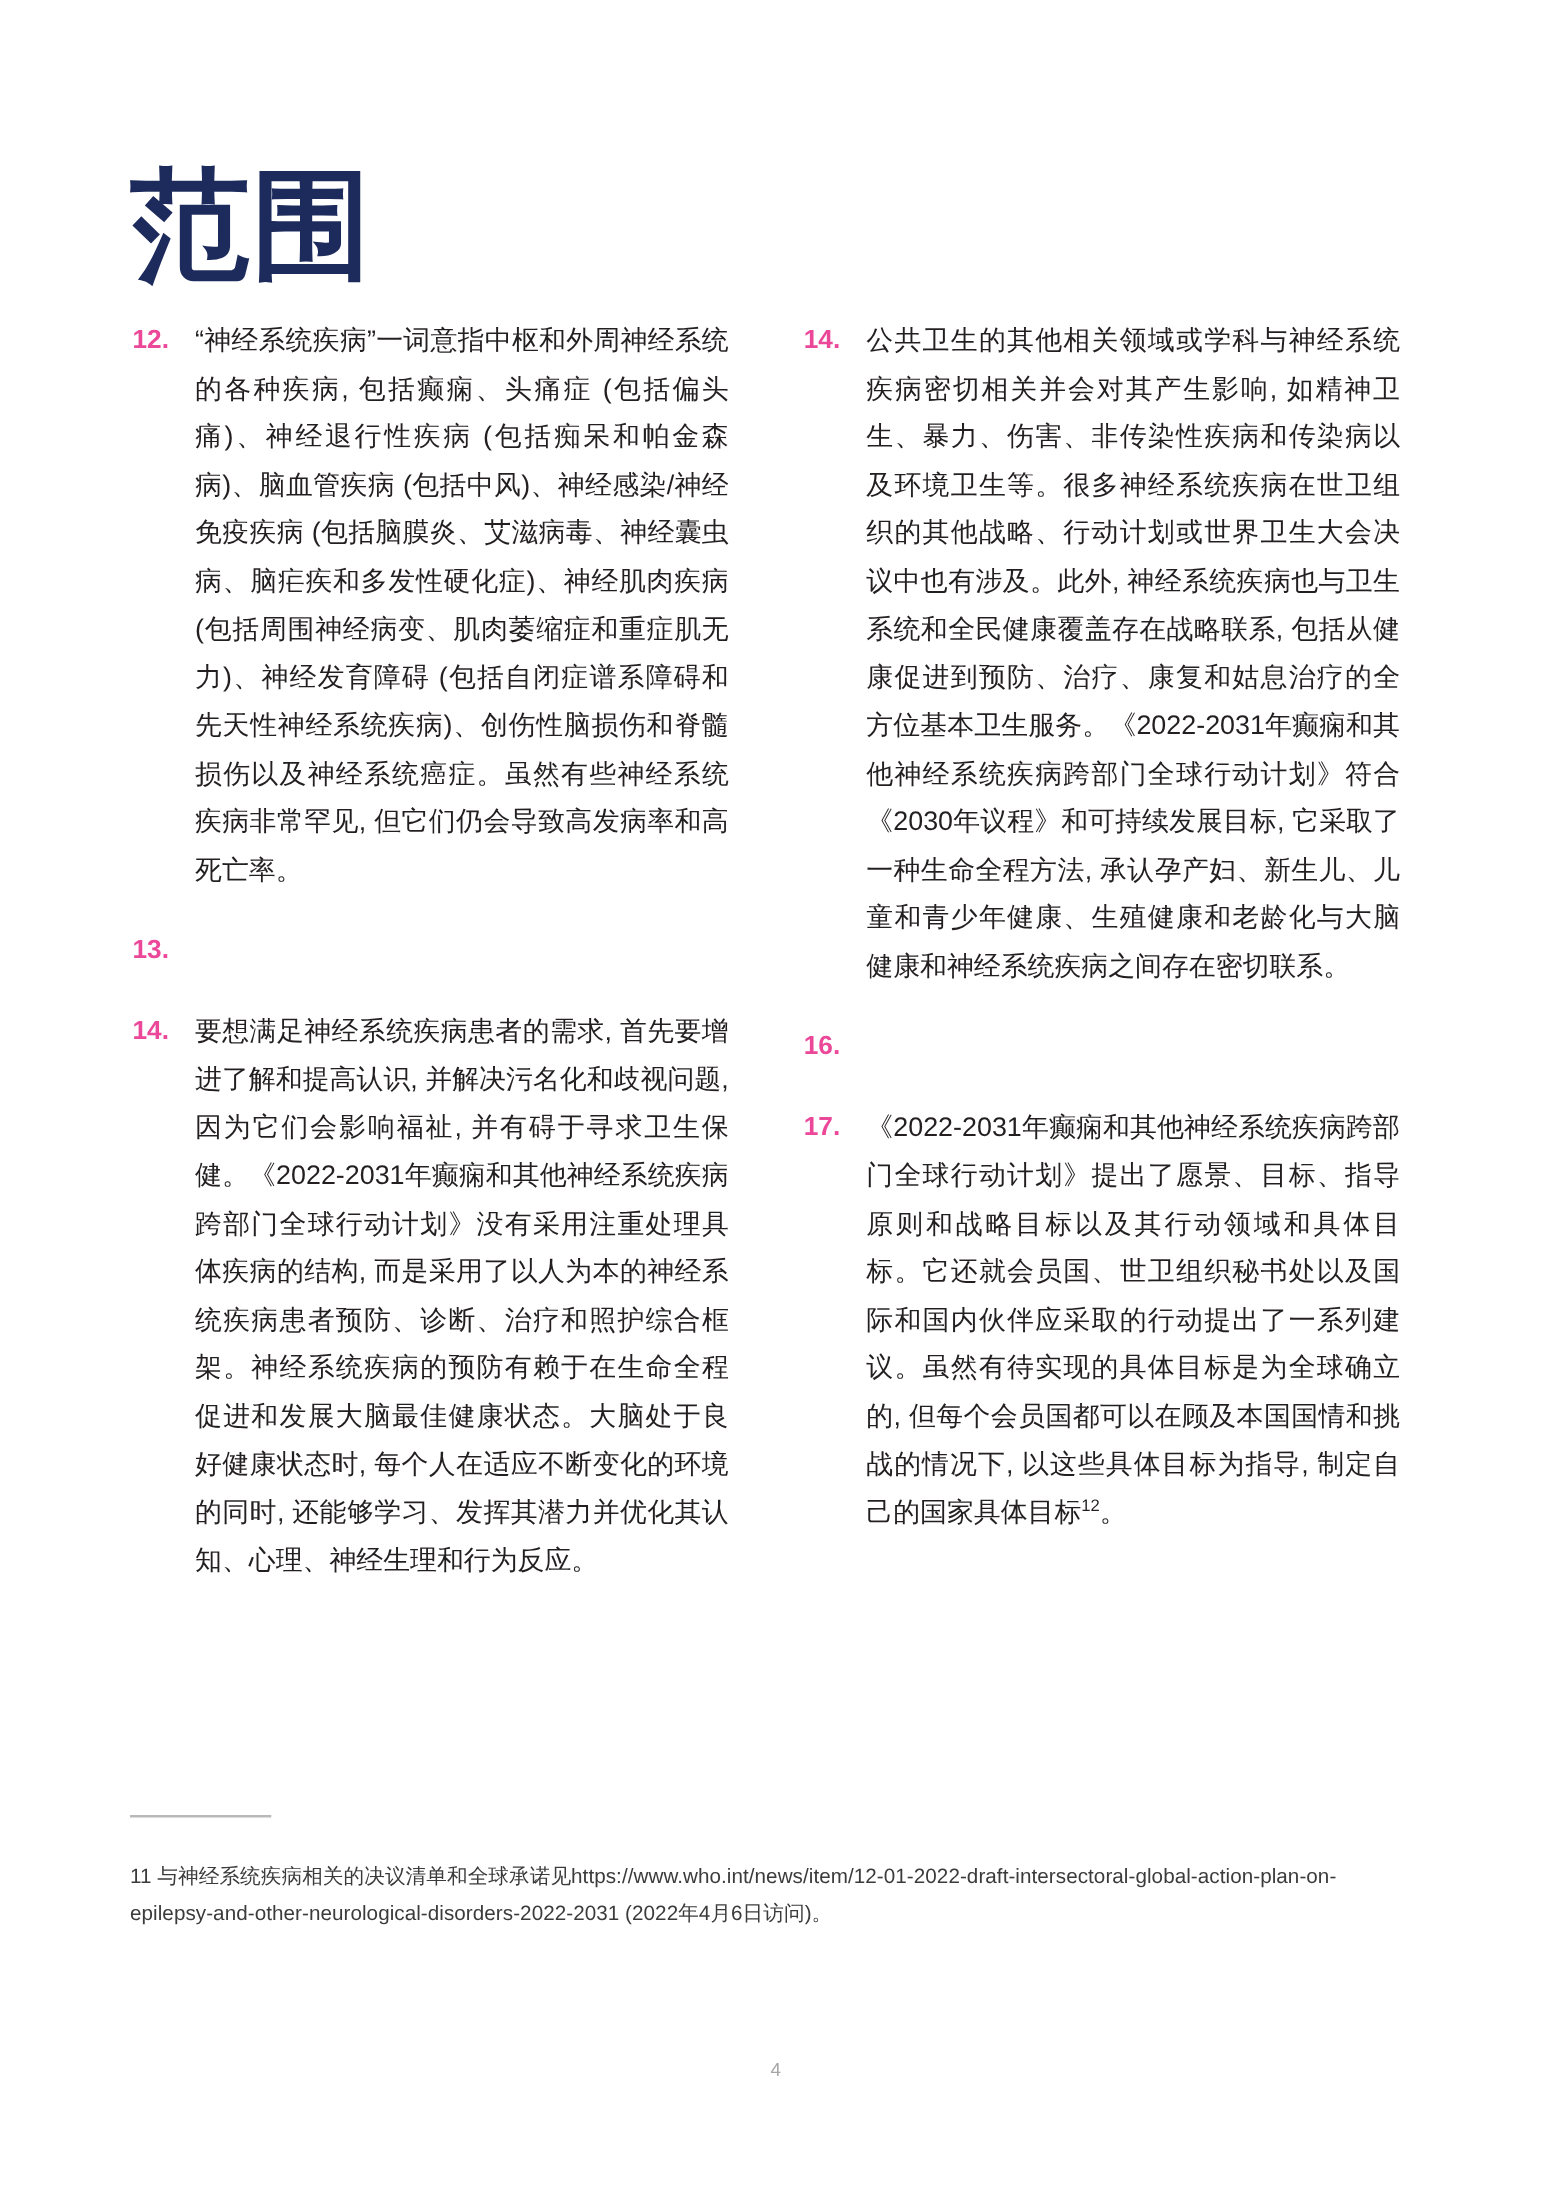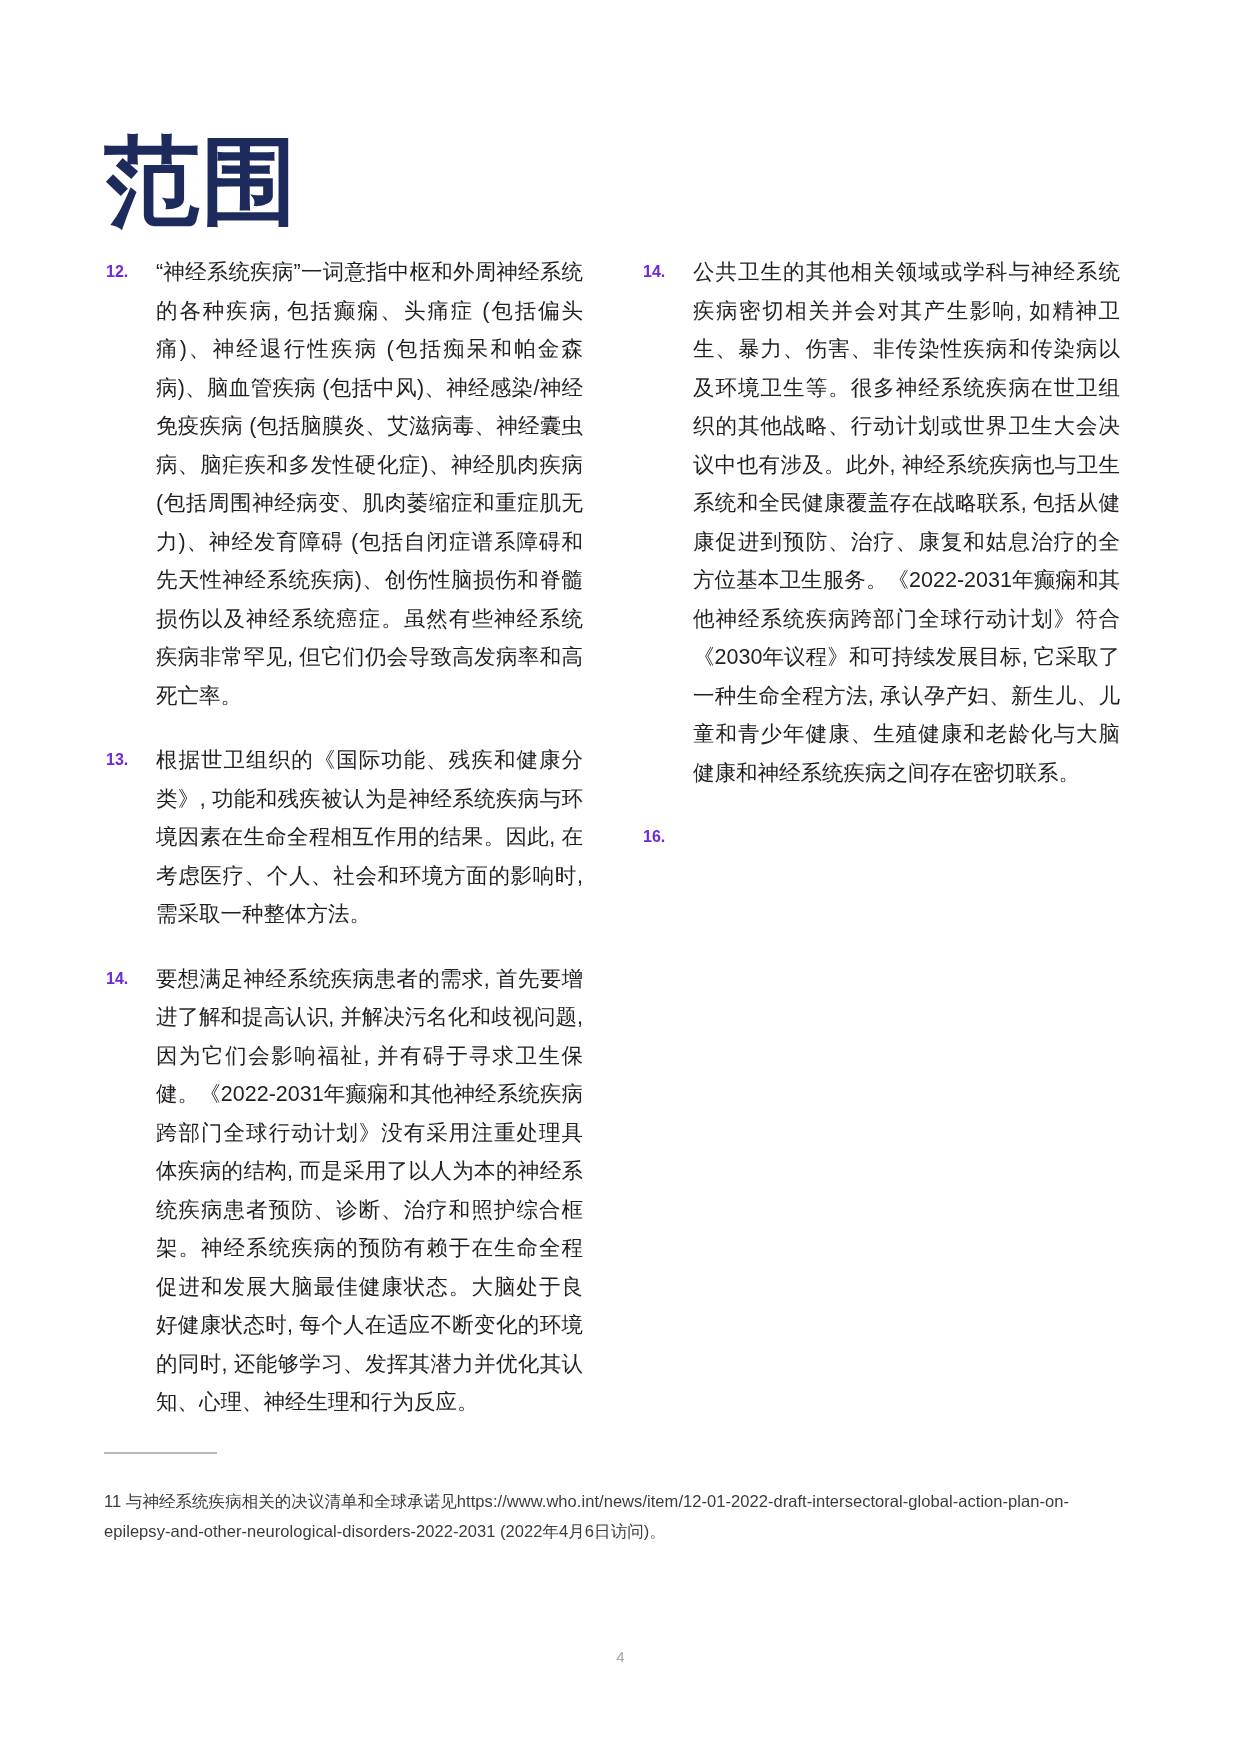--- a/index.html
+++ b/index.html
@@ -60,23 +60,23 @@
 
   .para {
     display: flex;
     align-items: flex-start;
     margin-bottom: 26px;
   }
   .para-num {
     flex: 0 0 auto;
     width: 52px;
     text-align: left;
-    font-size: 16px;
+    font-size: 21px;
     font-weight: 700;
-    color: #6d28d9;
+    color: #ec4899;
     line-height: 38.5px;
     padding-left: 2px;
     box-sizing: border-box;
   }
   .para-text {
     flex: 1 1 auto;
     font-size: 21.5px;
     line-height: 38.5px;
     color: #231f20;
     text-align: justify;
@@ -136,41 +136,46 @@
 
     <div class="col">
 
       <div class="para">
         <div class="para-num">12.</div>
         <div class="para-text">“神经系统疾病”一词意指中枢和外周神经系统的各种疾病, 包括癫痫、头痛症 (包括偏头痛)、神经退行性疾病 (包括痴呆和帕金森病)、脑血管疾病 (包括中风)、神经感染/神经免疫疾病 (包括脑膜炎、艾滋病毒、神经囊虫病、脑疟疾和多发性硬化症)、神经肌肉疾病 (包括周围神经病变、肌肉萎缩症和重症肌无力)、神经发育障碍 (包括自闭症谱系障碍和先天性神经系统疾病)、创伤性脑损伤和脊髓损伤以及神经系统癌症。虽然有些神经系统疾病非常罕见, 但它们仍会导致高发病率和高死亡率。</div>
       </div>
 
       <div class="para">
         <div class="para-num">13.</div>
-        <div class="para-text">根据世卫组织的《国际功能、残疾和健康分类》, 功能和残疾被认为是神经系统疾病与环境因素在生命全程相互作用的结果。因此, 在考虑医疗、个人、社会和环境方面的影响时, 需采取一种整体方法。</div>
       </div>
 
       <div class="para">
         <div class="para-num">14.</div>
         <div class="para-text">要想满足神经系统疾病患者的需求, 首先要增进了解和提高认识, 并解决污名化和歧视问题, 因为它们会影响福祉, 并有碍于寻求卫生保健。《2022-2031年癫痫和其他神经系统疾病跨部门全球行动计划》没有采用注重处理具体疾病的结构, 而是采用了以人为本的神经系统疾病患者预防、诊断、治疗和照护综合框架。神经系统疾病的预防有赖于在生命全程促进和发展大脑最佳健康状态。大脑处于良好健康状态时, 每个人在适应不断变化的环境的同时, 还能够学习、发挥其潜力并优化其认知、心理、神经生理和行为反应。</div>
       </div>
 
     </div>
 
     <div class="col">
 
       <div class="para">
         <div class="para-num">14.</div>
         <div class="para-text">公共卫生的其他相关领域或学科与神经系统疾病密切相关并会对其产生影响, 如精神卫生、暴力、伤害、非传染性疾病和传染病以及环境卫生等。很多神经系统疾病在世卫组织的其他战略、行动计划或世界卫生大会决议中也有涉及。此外, 神经系统疾病也与卫生系统和全民健康覆盖存在战略联系, 包括从健康促进到预防、治疗、康复和姑息治疗的全方位基本卫生服务。《2022-2031年癫痫和其他神经系统疾病跨部门全球行动计划》符合《2030年议程》和可持续发展目标, 它采取了一种生命全程方法, 承认孕产妇、新生儿、儿童和青少年健康、生殖健康和老龄化与大脑健康和神经系统疾病之间存在密切联系。</div>
       </div>
 
       <div class="para">
         <div class="para-num">16.</div>
       </div>
 
+      <div class="para">
+        <div class="para-num">17.</div>
+        <div class="para-text">
+          <span>《2022-2031年癫痫和其他神经系统疾病跨部门全球行动计划》提出了愿景、目标、指导原则和战略目标以及其行动领域和具体目标。它还就会员国、世卫组织秘书处以及国际和国内伙伴应采取的行动提出了一系列建议。虽然有待实现的具体目标是为全球确立的, 但每个会员国都可以在顾及本国国情和挑战的情况下, 以这些具体目标为指导, 制定自己的国家具体目标</span><sup>12</sup><span>。</span>
+        </div>
+      </div>
 
     </div>
   </div>
 
   <div class="footnote-rule"></div>
 
   <div class="footnotes">
     <div class="footnote">11  与神经系统疾病相关的决议清单和全球承诺见https://www.who.int/news/item/12-01-2022-draft-intersectoral-global-action-plan-on-epilepsy-and-other-neurological-disorders-2022-2031 (2022年4月6日访问)。</div>
   </div>
 

